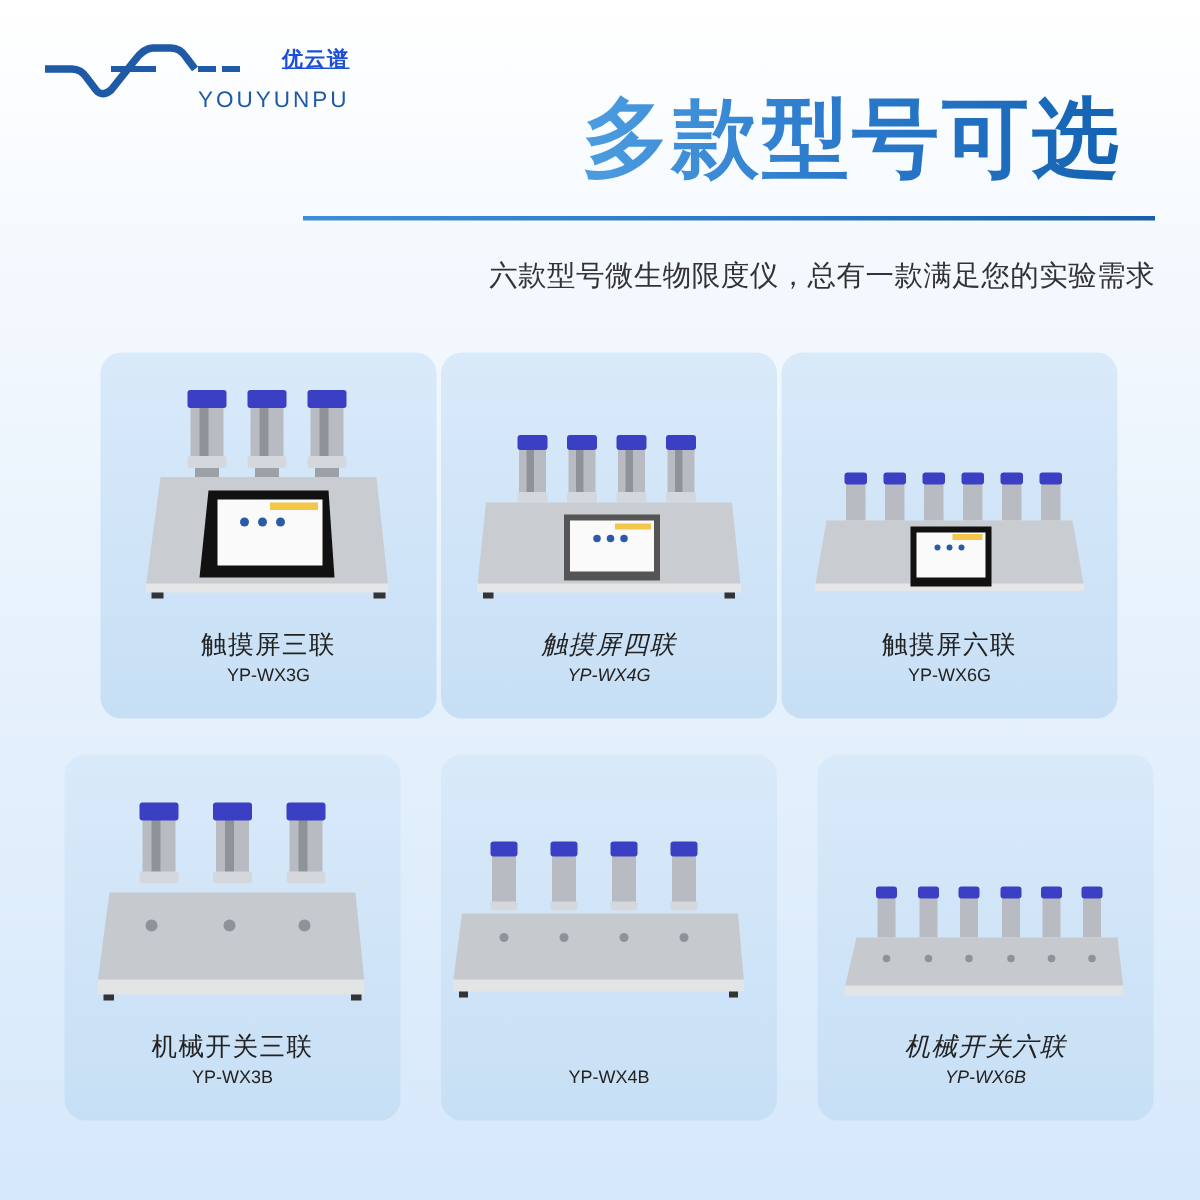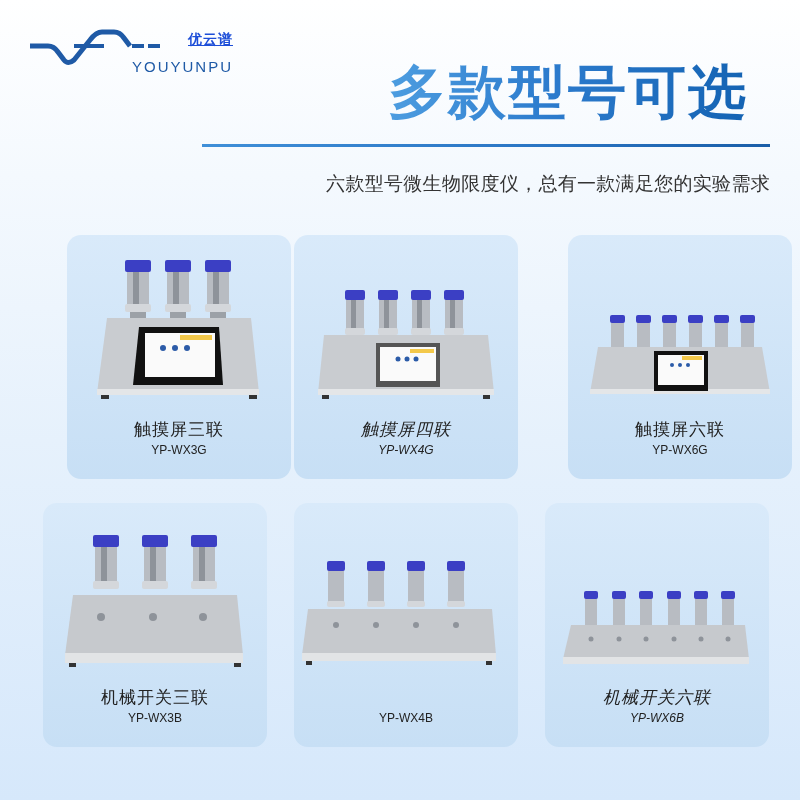--- a/index.html
+++ b/index.html
@@ -142,21 +142,21 @@
     <rect x="86" y="112" width="56" height="34" fill="#fafafa"></rect>
     <rect x="116" y="114" width="24" height="4" fill="#f3c84a"></rect>
     <circle cx="104" cy="124" r="2.5" fill="#2b5ba8"></circle>
       <circle cx="113" cy="124" r="2.5" fill="#2b5ba8"></circle>
       <circle cx="122" cy="124" r="2.5" fill="#2b5ba8"></circle>
   </svg>
   <div class="name">触摸屏四联</div>
   <div class="model">YP-WX4G</div>
 </div>
 
-<div class="card" style="left:568px; top:235px;">
+<div class="card" style="left:521px; top:235px;">
   <svg class="img" viewBox="0 0 224 180">
     <g transform="translate(43,80)">
         <rect x="0" y="6" width="13" height="26" fill="#b8bcc2"></rect>
         <rect x="-1" y="0" width="15" height="8" rx="2" fill="#3b3fc4"></rect>
       </g>
     <g transform="translate(69,80)">
         <rect x="0" y="6" width="13" height="26" fill="#b8bcc2"></rect>
         <rect x="-1" y="0" width="15" height="8" rx="2" fill="#3b3fc4"></rect>
       </g>
     <g transform="translate(95,80)">

